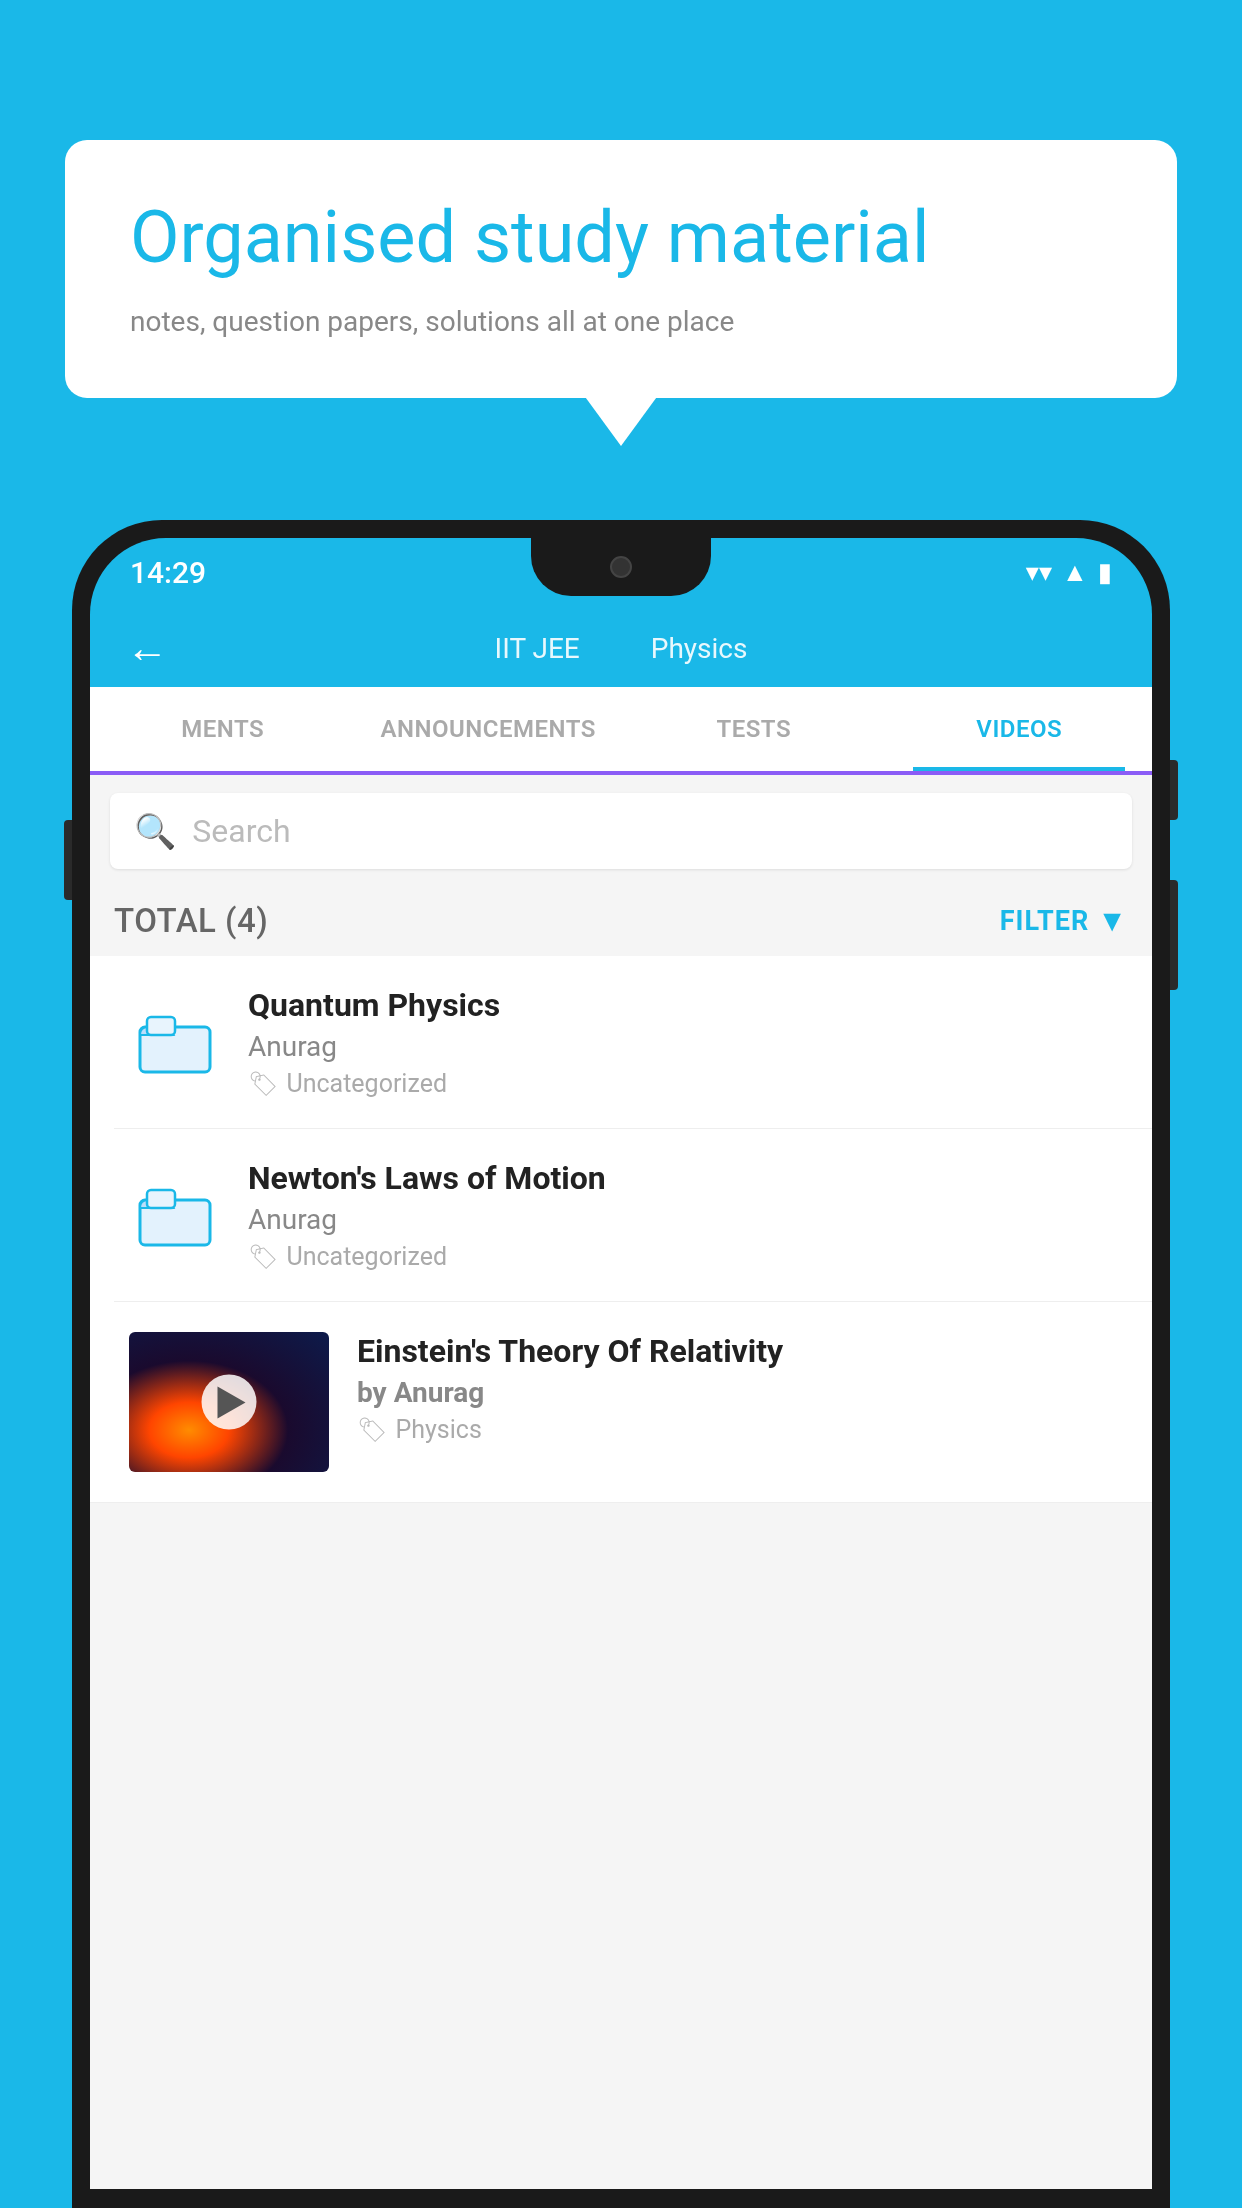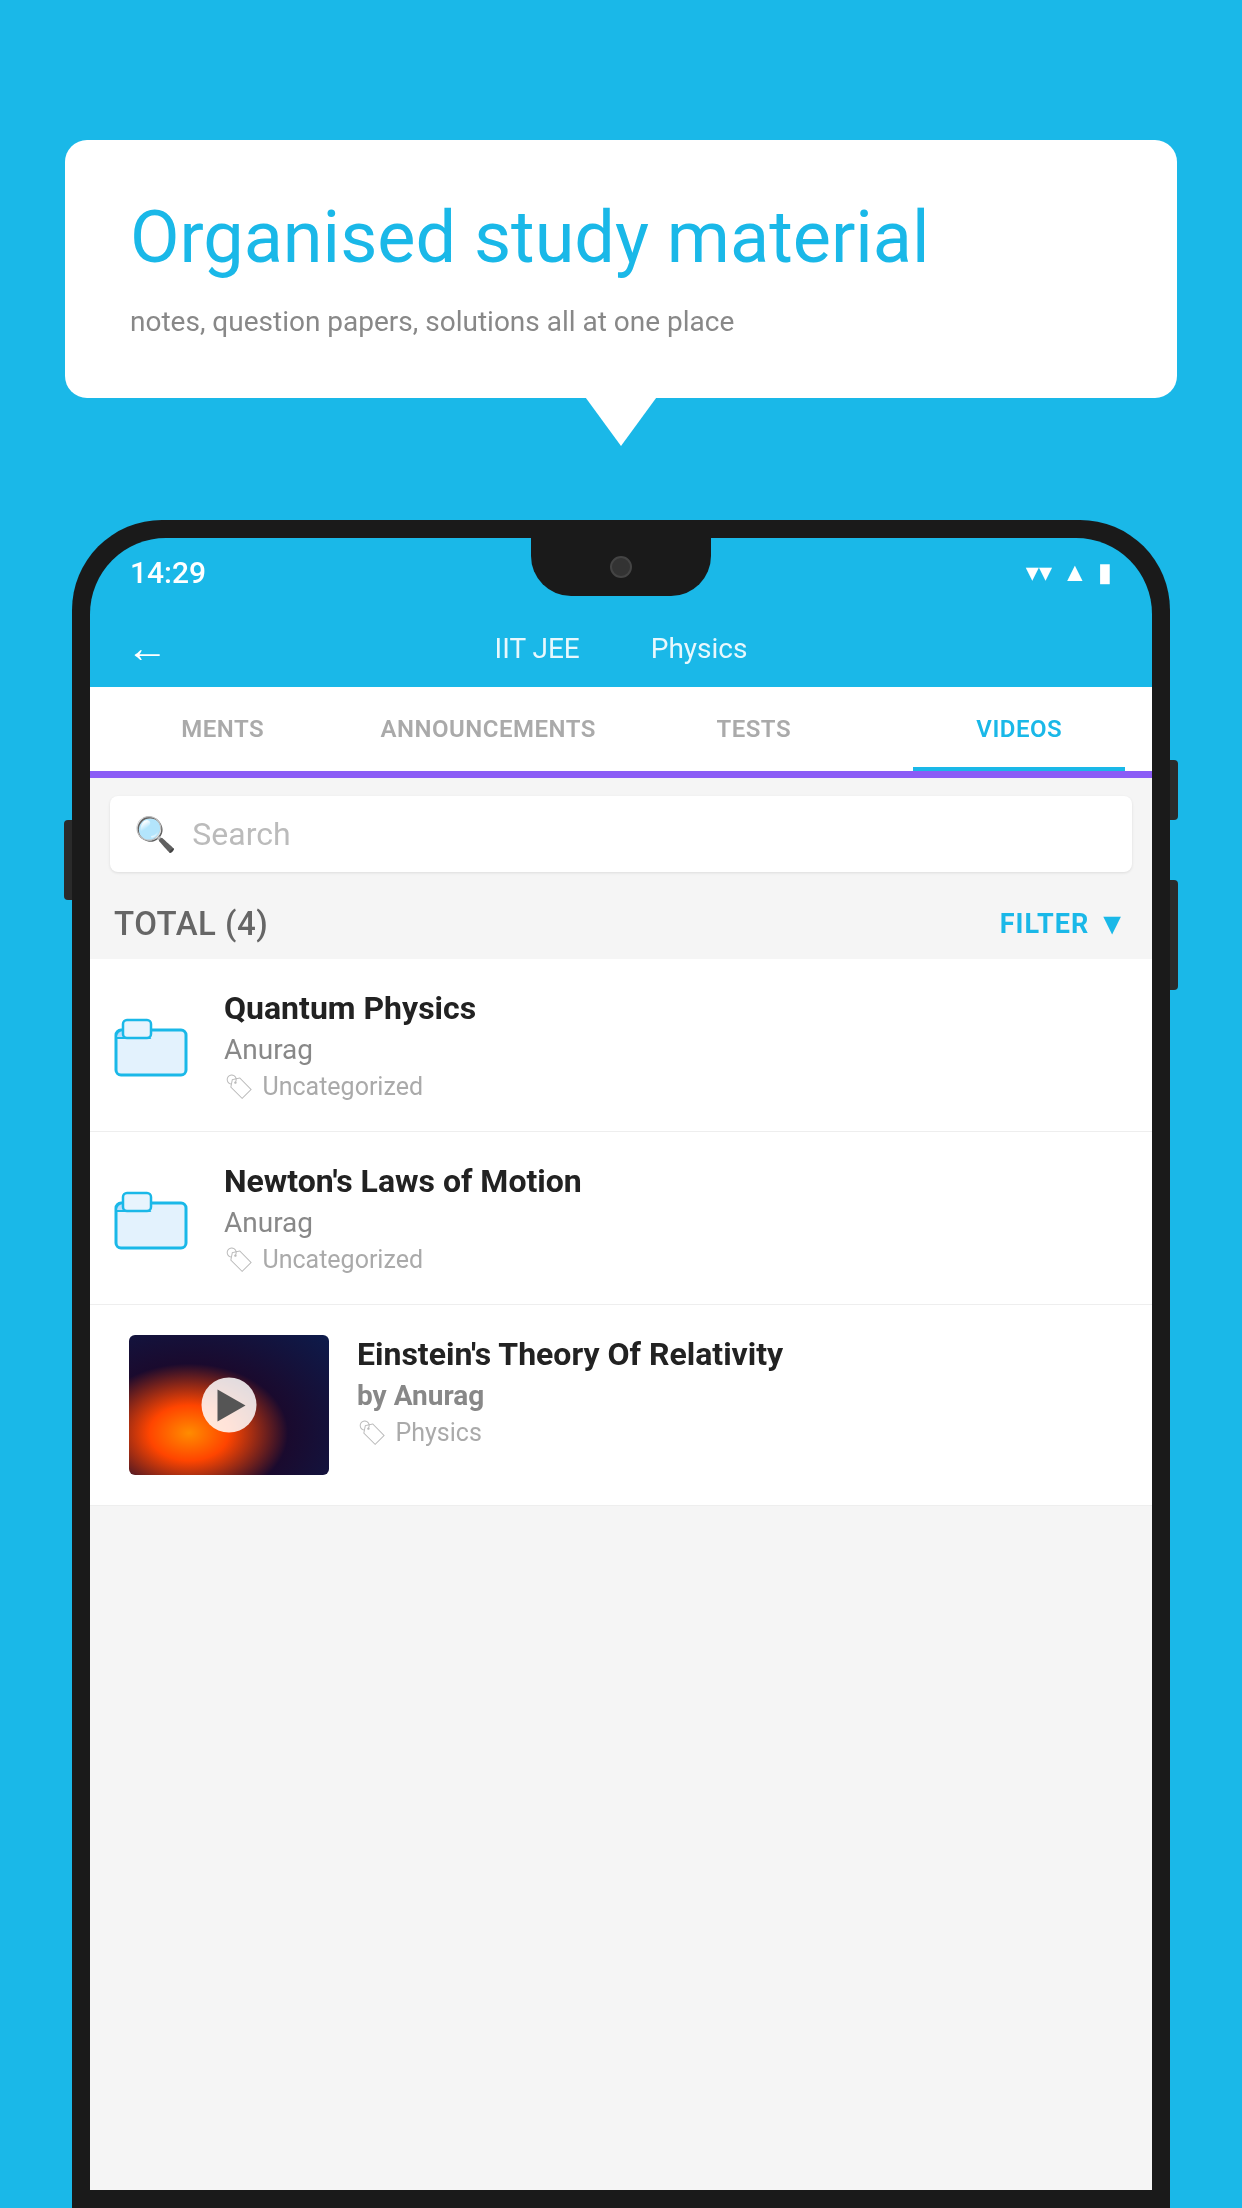--- a/index.html
+++ b/index.html
@@ -159,21 +159,21 @@
     }
 
     .header-subtitle span {
       margin: 0 16px;
     }
 
     
     .tabs {
       background: white;
       display: flex;
-      border-bottom: 7px solid #8b5cf6;
+      border-bottom: 4px solid #8b5cf6;
       overflow: hidden;
     }
 
     .tab {
       flex: 1;
       text-align: center;
       padding: 28px 8px;
       font-size: 24px;
       font-weight: 600;
       color: #aaa;
@@ -263,20 +263,21 @@
       margin-top: 2px;
     }
 
     .list-item {
       display: flex;
       align-items: center;
       padding: 30px 16px;
       border-bottom: 1px solid #eee;
       background: white;
       cursor: pointer;
+      margin-left: 24px;
     }
 
     .item-icon {
       width: 90px;
       height: 90px;
       margin-right: 28px;
       flex-shrink: 0;
       display: flex;
       align-items: center;
       justify-content: center;

